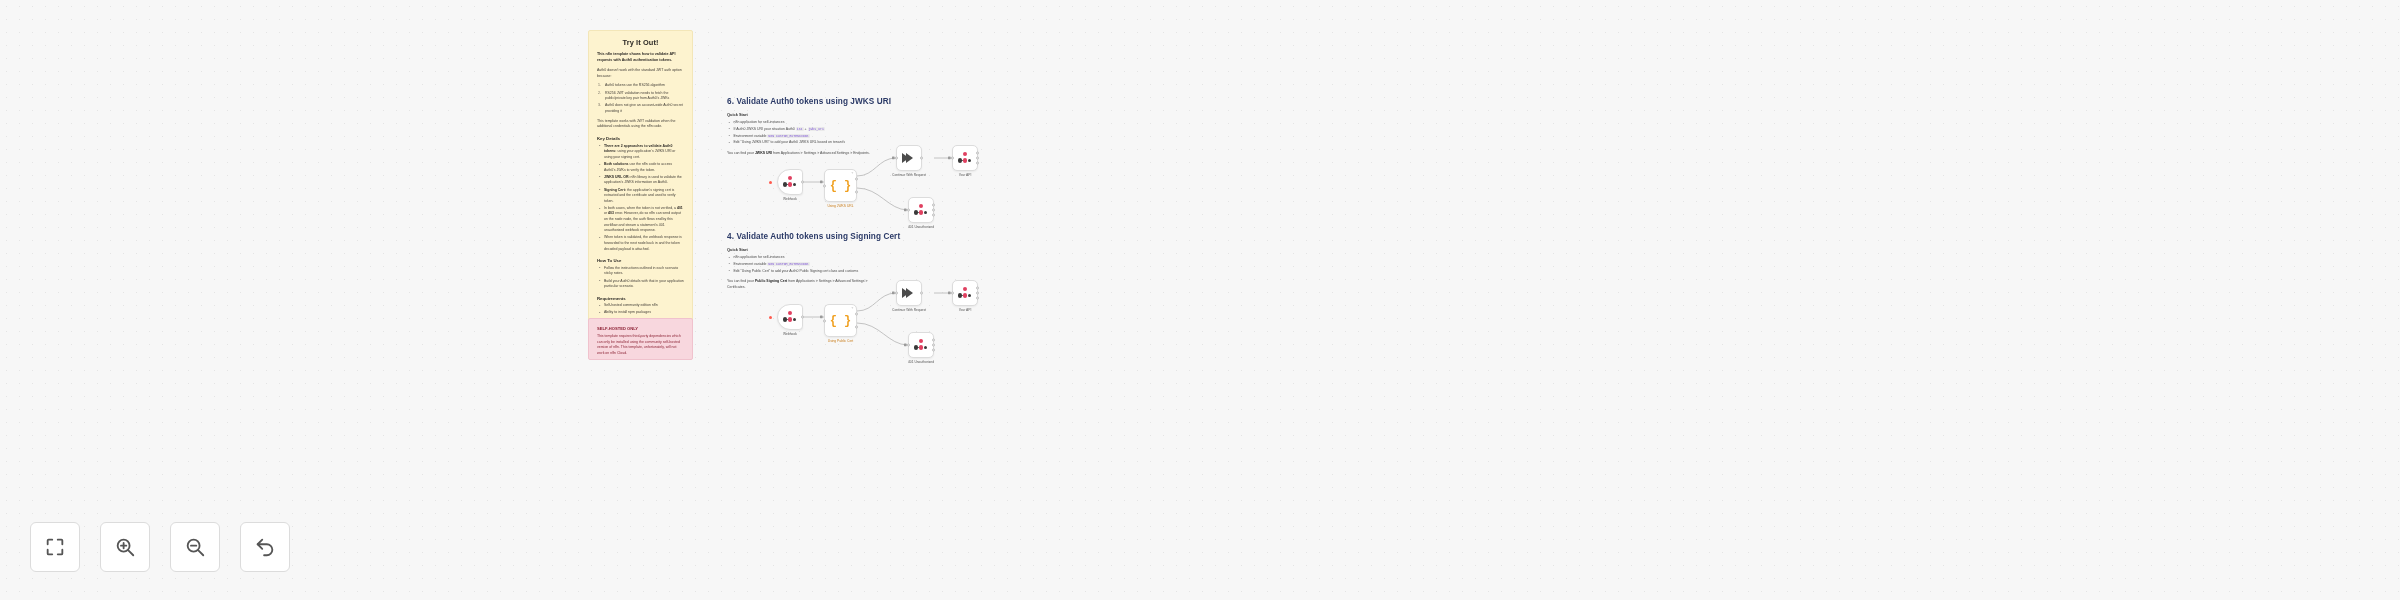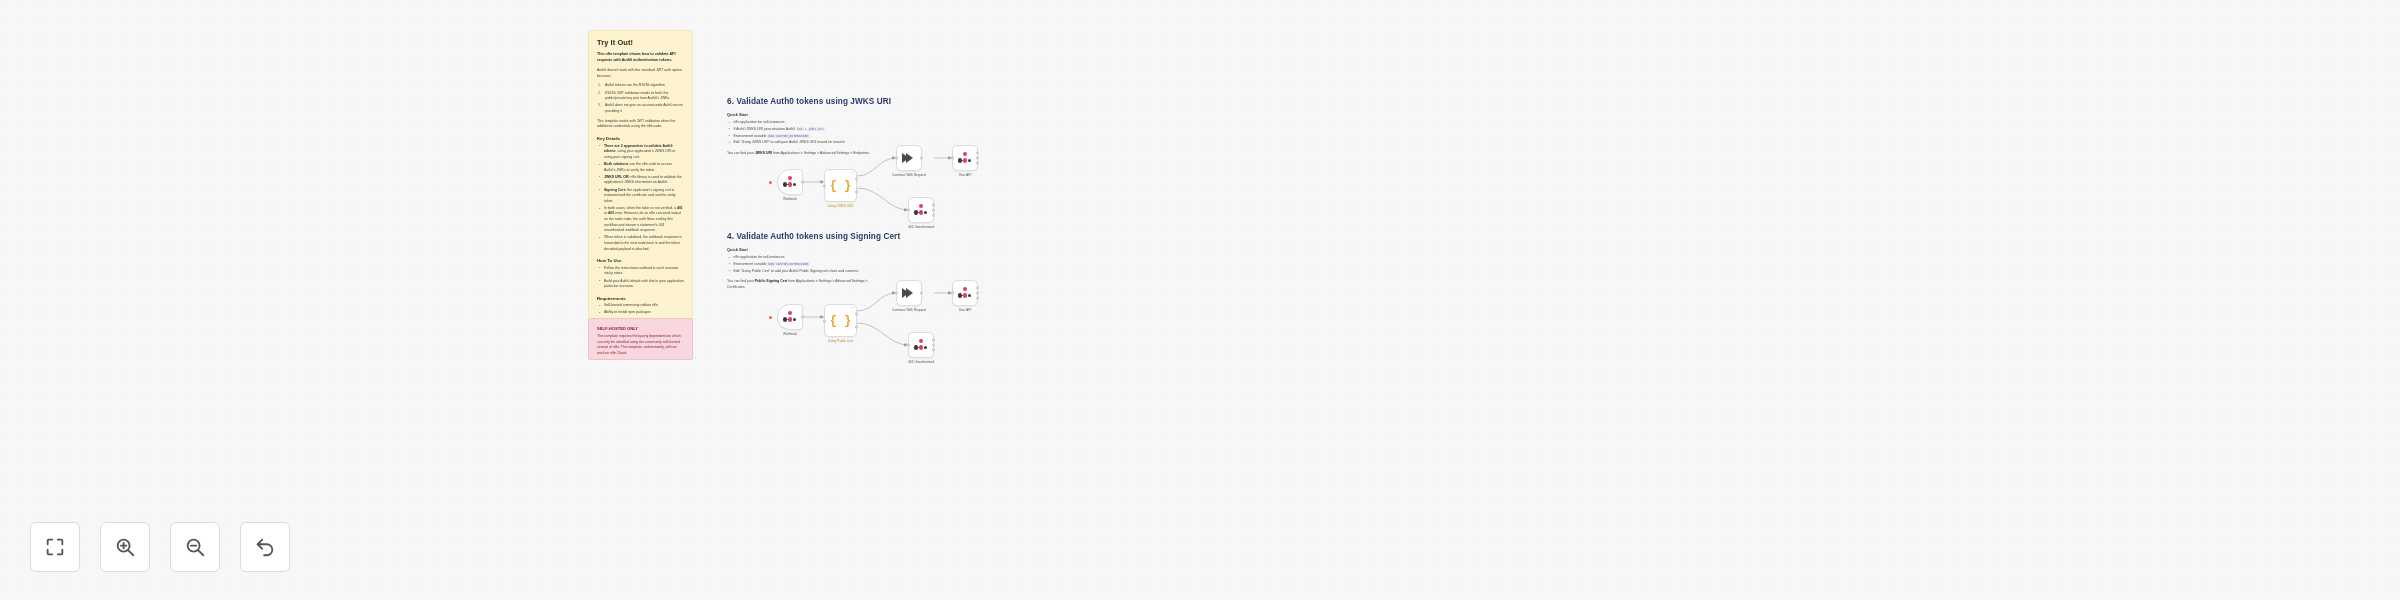--- a/index.html
+++ b/index.html
@@ -30,21 +30,21 @@
     background: #fdf3cf;
     border: 1px solid #f3e6b8;
   }
   .sticky-pink {
     background: #f8d7de;
     border: 1px solid #f0c2cd;
   }
 
   .s-h1 {
     font-size: 7.4px; font-weight: bold; color: #2d2a26;
-    letter-spacing: .1px; margin-bottom: 5px;
+    letter-spacing: .1px; margin-bottom: 5px; text-align: center;
   }
   .s-h2 {
     font-size: 4.3px; font-weight: bold; color: #2d2a26;
     margin: 6px 0 2.5px 0;
   }
   .s-p {
     font-size: 3.55px; line-height: 1.62; color: #46413a;
     margin-bottom: 4px;
   }
   .s-p.bold { font-weight: bold; color: #2d2a26; font-size: 3.7px; }

